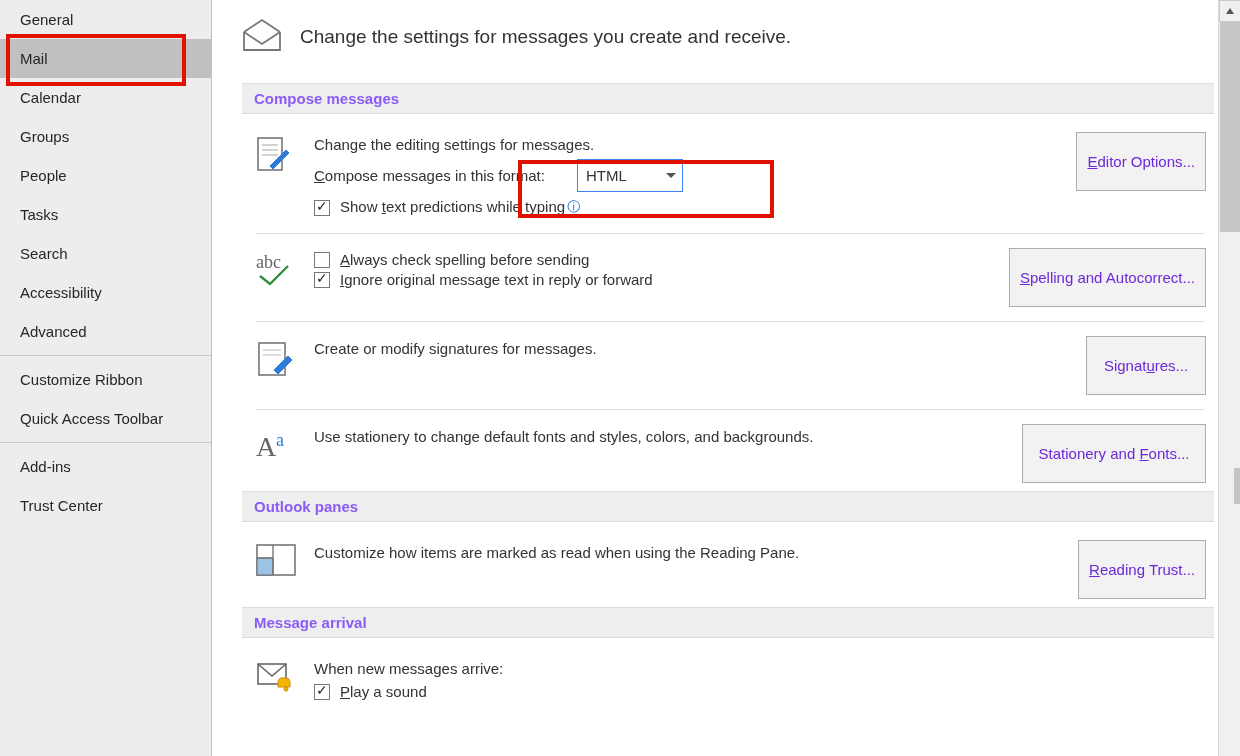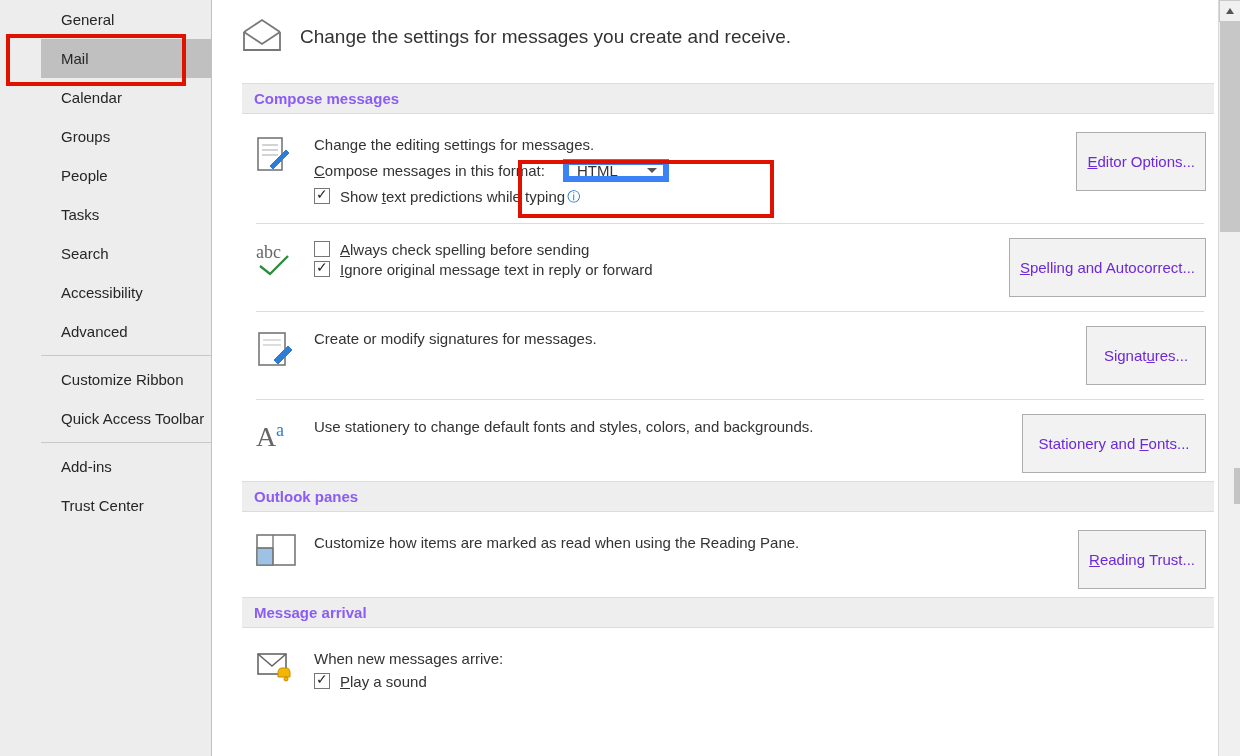--- a/index.html
+++ b/index.html
@@ -14,21 +14,20 @@
     position: relative;
   }
   
   .sidebar {
     position: absolute;
     left: 0; top: 0;
     width: 212px;
     height: 756px;
     background: #ededed;
     border-right: 1px solid #c0c0c0;
-    padding-left: 41px;
   }
   .sidebar-item {
     padding: 11px 0 11px 20px;
     cursor: pointer;
     color: #262626;
   }
   .sidebar-item.selected {
     background: #c0c0c0;
   }
   .sidebar-divider {
@@ -112,21 +111,21 @@
   .btn.wide { min-width: 184px; }
   .line { margin: 4px 0 6px 0; color: #333; }
   .hr {
     border: 0;
     border-top: 1px solid #dcdcdc;
     margin: 6px 10px 6px 14px;
   }
   
   .cb-row {
     display: flex;
-    align-items: flex-start;
+    align-items: flex-end;
     gap: 10px;
     margin: 3px 0;
   }
   .cb {
     width: 16px; height: 16px;
     border: 1px solid #767676;
     background: #fff;
     flex: none;
     position: relative;
   }
@@ -134,27 +133,27 @@
     content: "✓";
     position: absolute;
     left: 1px; top: -3px;
     font-size: 14px;
     color: #222;
   }
   
   .select {
     display: inline-flex;
     align-items: center;
-    border: 6px solid #3b82f6;
+    border: 1px solid #3b82f6;
     background: #fff;
     padding: 2px 6px 2px 8px;
     min-width: 106px;
-    height: 23px;
+    height: 33px;
     justify-content: space-between;
-    margin-left: 18px;
+    margin-left: 32px;
     cursor: pointer;
   }
   .select .caret {
     width: 0; height: 0;
     border-left: 5px solid transparent;
     border-right: 5px solid transparent;
     border-top: 5px solid #555;
     margin-left: 10px;
   }
   .info-icon {

